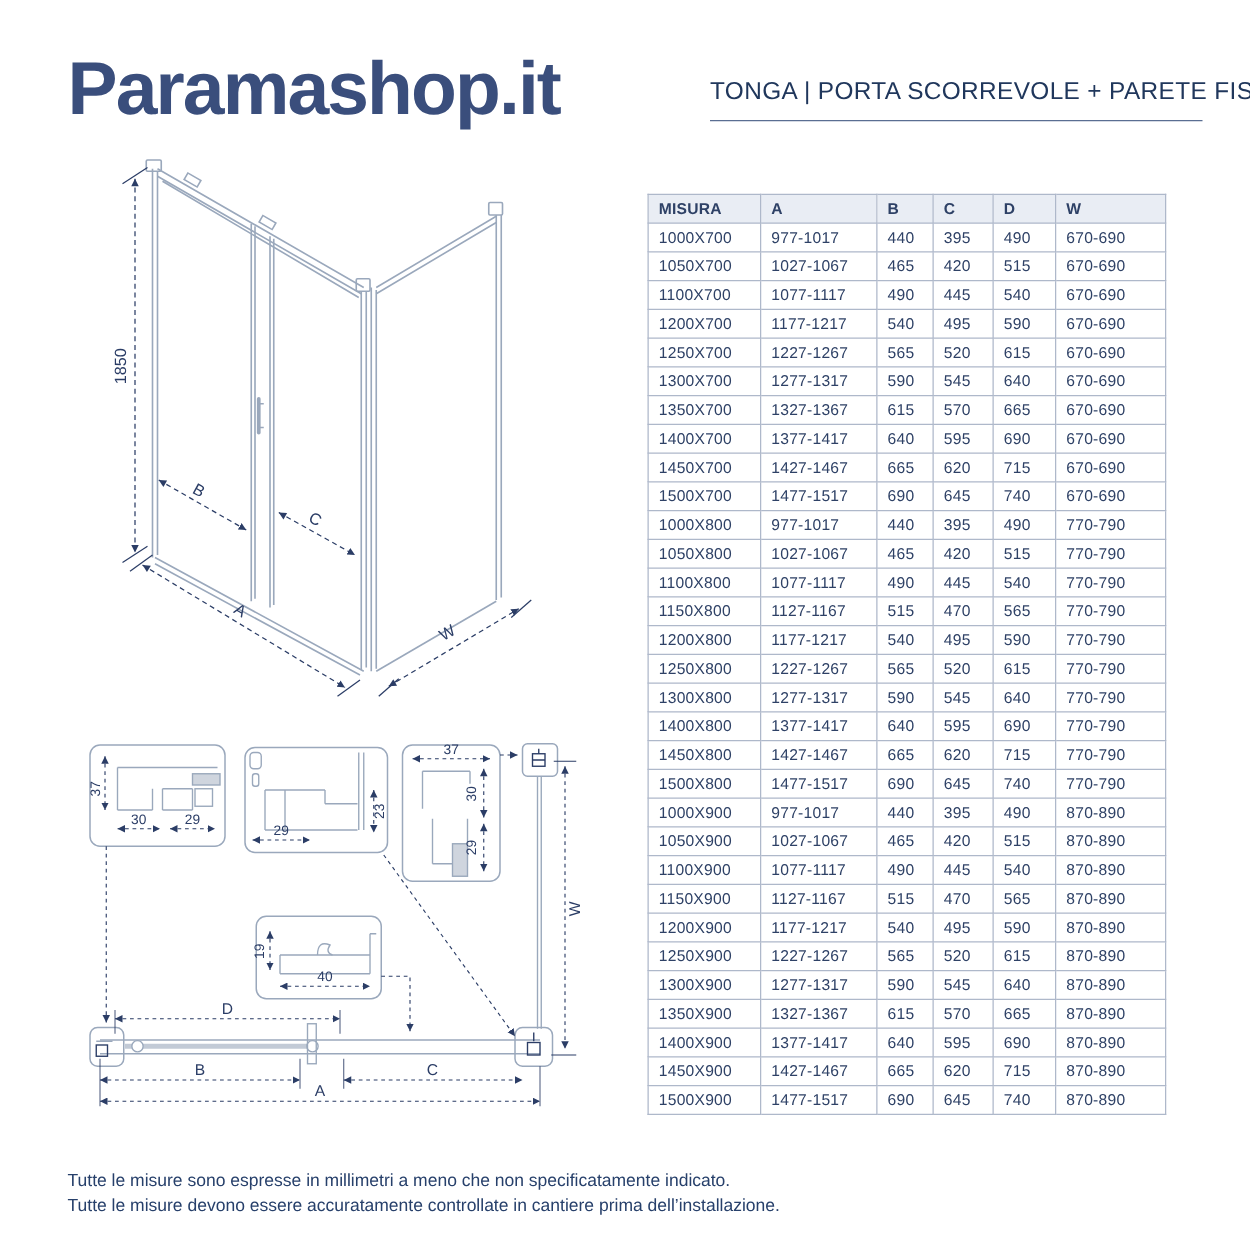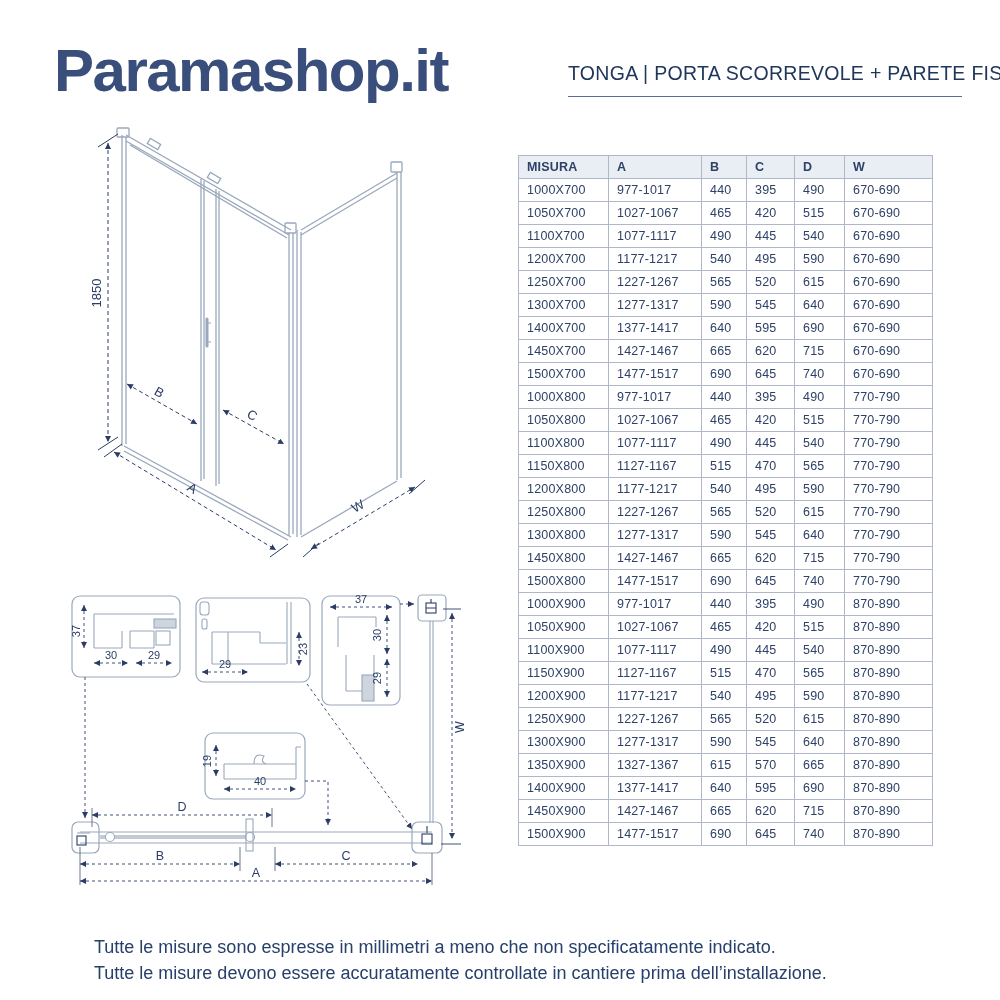--- a/index.html
+++ b/index.html
@@ -29,21 +29,21 @@
   }
   .size-table th, .size-table td {
     border:1px solid #aeb8ca; text-align:left;
     font-size:12.5px; line-height:16px; padding:3px 8px;
     color:#2e4166; letter-spacing:0.2px;
     white-space:nowrap; overflow:hidden;
   }
   .size-table th { background:#e9edf4; font-weight:bold;margin-top:32px; }
 
   .footer { position:absolute; left:54px; top:934px; color:#27406b; }
-  .footer div { font-size:18px; line-height:1.45;margin-left:40px; }
+  .footer div { font-size:14px; line-height:1.45; }
 
   svg text { font-family:"Liberation Sans", sans-serif; fill:#2b3d66; }
 </style>
 </head>
 <body>
 
 <div class="page">
 
   <div class="logo">Paramashop.it</div>
 
@@ -272,20 +272,28 @@
         </tr>
         <tr>
           <td>1300X700</td>
           <td>1277-1317</td>
           <td>590</td>
           <td>545</td>
           <td>640</td>
           <td>670-690</td>
         </tr>
         <tr>
+          <td>1350X700</td>
+          <td>1327-1367</td>
+          <td>615</td>
+          <td>570</td>
+          <td>665</td>
+          <td>670-690</td>
+        </tr>
+        <tr>
           <td>1400X700</td>
           <td>1377-1417</td>
           <td>640</td>
           <td>595</td>
           <td>690</td>
           <td>670-690</td>
         </tr>
         <tr>
           <td>1450X700</td>
           <td>1427-1467</td>
@@ -352,20 +360,28 @@
         </tr>
         <tr>
           <td>1300X800</td>
           <td>1277-1317</td>
           <td>590</td>
           <td>545</td>
           <td>640</td>
           <td>770-790</td>
         </tr>
         <tr>
+          <td>1400X800</td>
+          <td>1377-1417</td>
+          <td>640</td>
+          <td>595</td>
+          <td>690</td>
+          <td>770-790</td>
+        </tr>
+        <tr>
           <td>1450X800</td>
           <td>1427-1467</td>
           <td>665</td>
           <td>620</td>
           <td>715</td>
           <td>770-790</td>
         </tr>
         <tr>
           <td>1500X800</td>
           <td>1477-1517</td>

